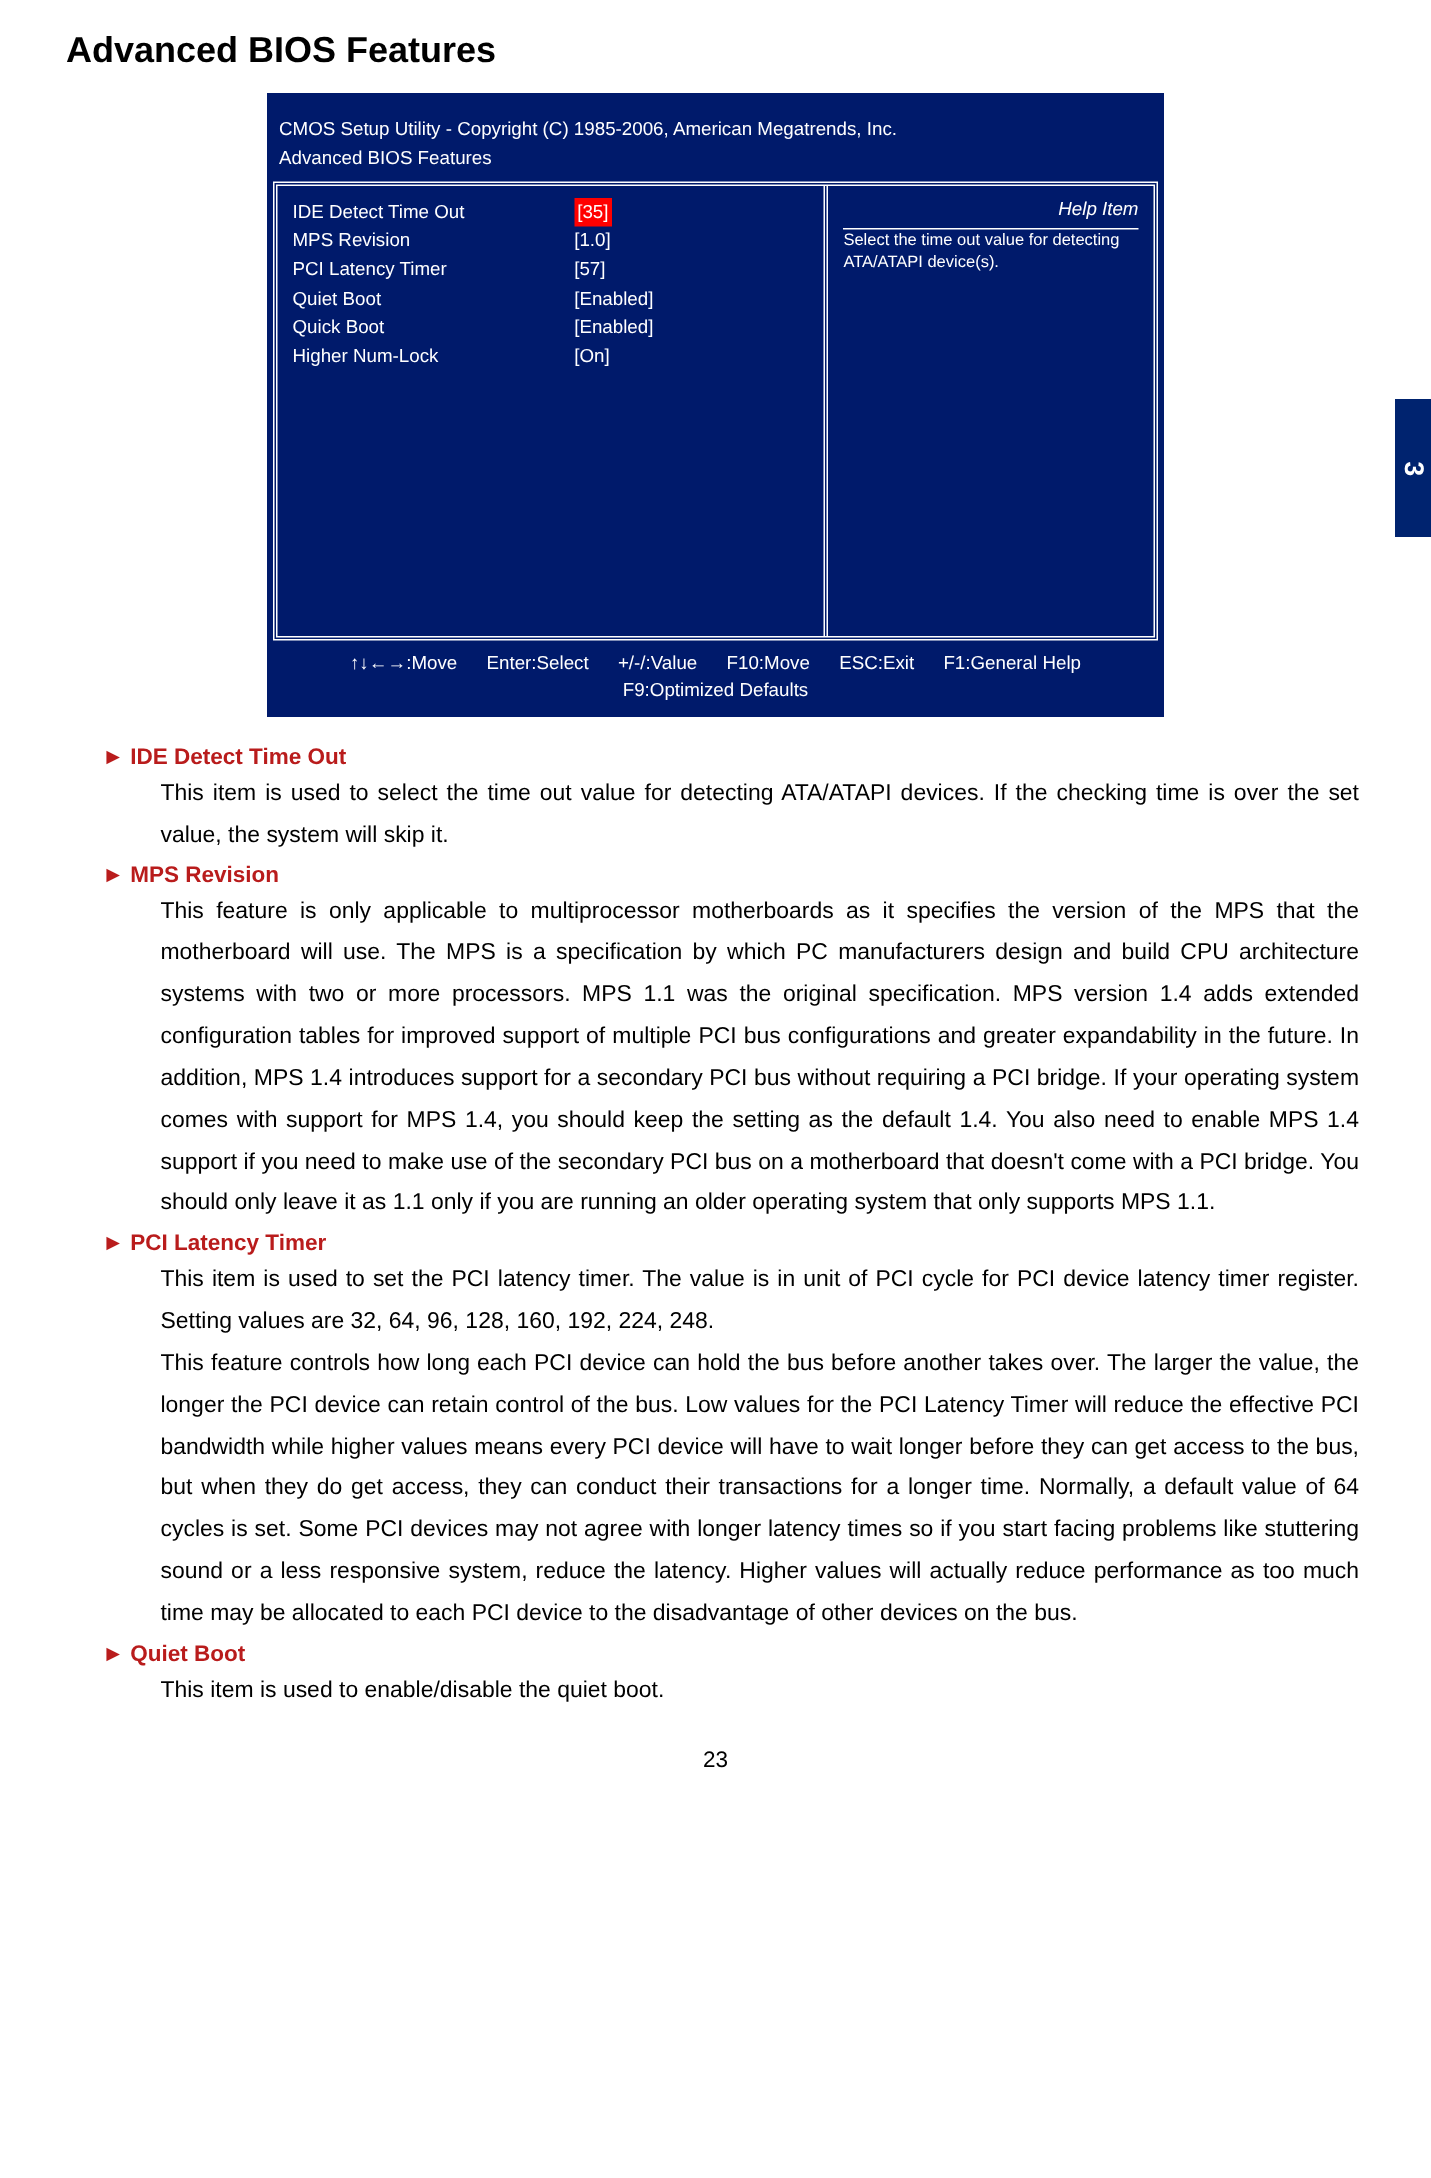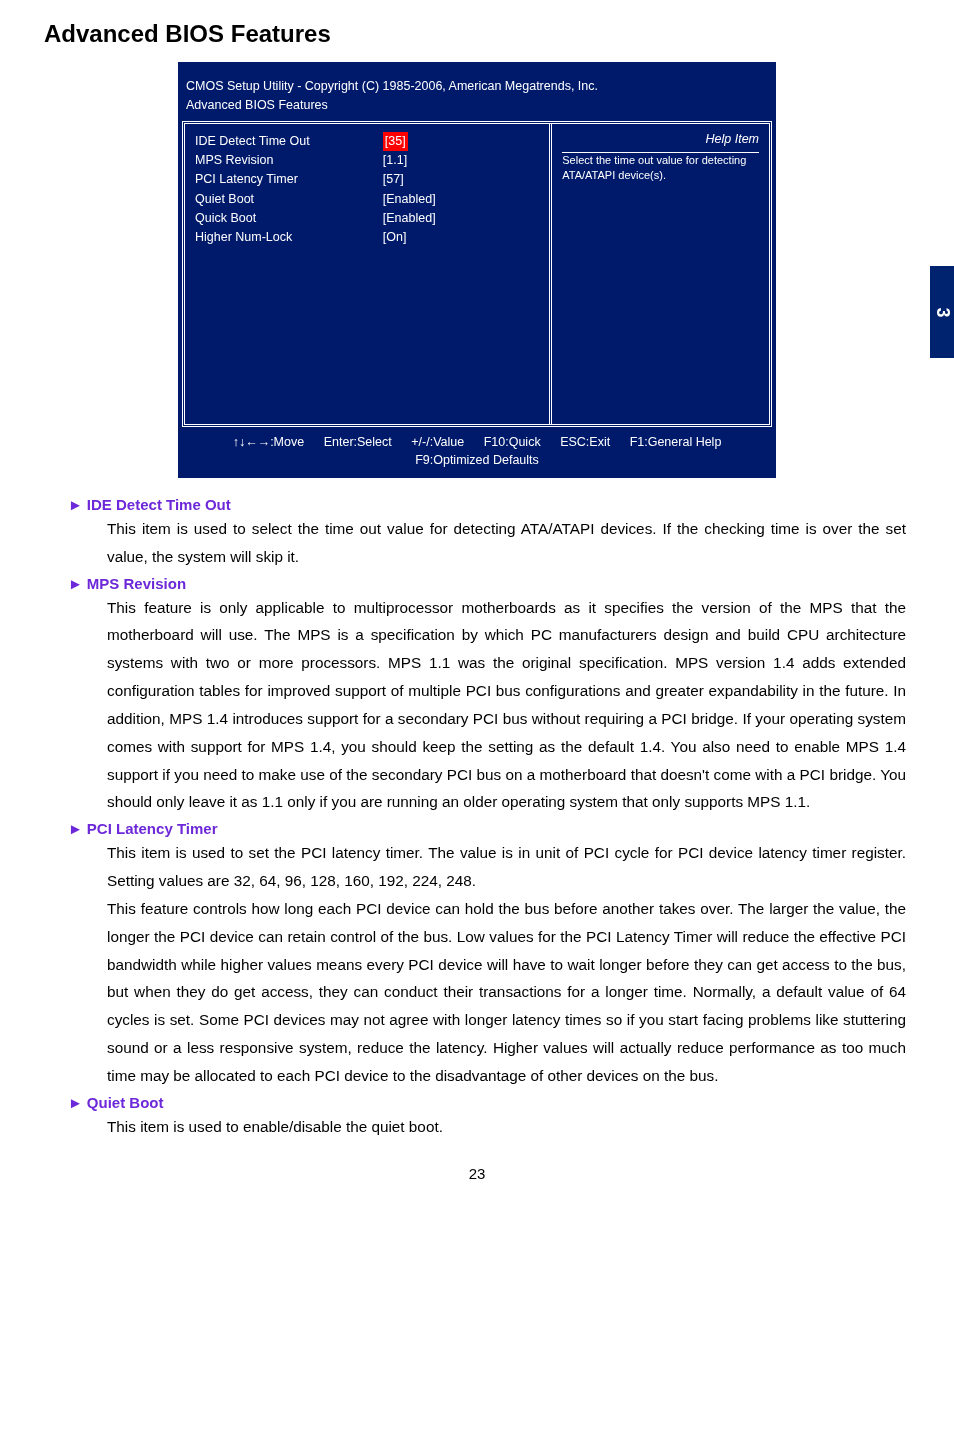--- a/index.html
+++ b/index.html
@@ -75,21 +75,21 @@
       color: #fff;
       display: flex;
       align-items: center;
       justify-content: center;
       font-weight: bold;
       font-size: 18px;
     }
     .side-tab span { transform: rotate(90deg); }
     .content { margin-top: 8px; }
     .item-heading {
-      color: #6d28d9;
+      color: #b91c1c;
       font-weight: bold;
       font-size: 15px;
       margin-top: 4px;
       margin-bottom: 2px;
       margin-left: 24px;
     }
     .item-heading .arrow {
       display: inline-block;
       margin-right: 4px;
     }
@@ -118,21 +118,21 @@
     <div>Advanced BIOS Features</div>
   </div>
   <div class="bios-grid">
     <div class="bios-left">
       <div class="bios-row">
         <div class="bios-label">IDE Detect Time Out</div>
         <div class="bios-value"><span class="highlight">[35]</span></div>
       </div>
       <div class="bios-row">
         <div class="bios-label">MPS Revision</div>
-        <div class="bios-value">[1.1]</div>
+        <div class="bios-value">[1.0]</div>
       </div>
       <div class="bios-row">
         <div class="bios-label">PCI Latency Timer</div>
         <div class="bios-value">[57]</div>
       </div>
       <div class="bios-row">
         <div class="bios-label">Quiet Boot</div>
         <div class="bios-value">[Enabled]</div>
       </div>
       <div class="bios-row">
@@ -147,21 +147,21 @@
     <div class="bios-right">
       <div class="help-title">Help Item</div>
       <div class="help-body">Select the time out value for detecting ATA/ATAPI device(s).</div>
     </div>
   </div>
   <div class="bios-footer">
     <div class="row1">
       <span>↑↓←→:Move</span>
       <span>Enter:Select</span>
       <span>+/-/:Value</span>
-      <span>F10:Quick</span>
+      <span>F10:Move</span>
       <span>ESC:Exit</span>
       <span>F1:General Help</span>
     </div>
     <div>F9:Optimized Defaults</div>
   </div>
 </div>
 
 <div class="side-tab">
     <span>3</span>
   </div>

